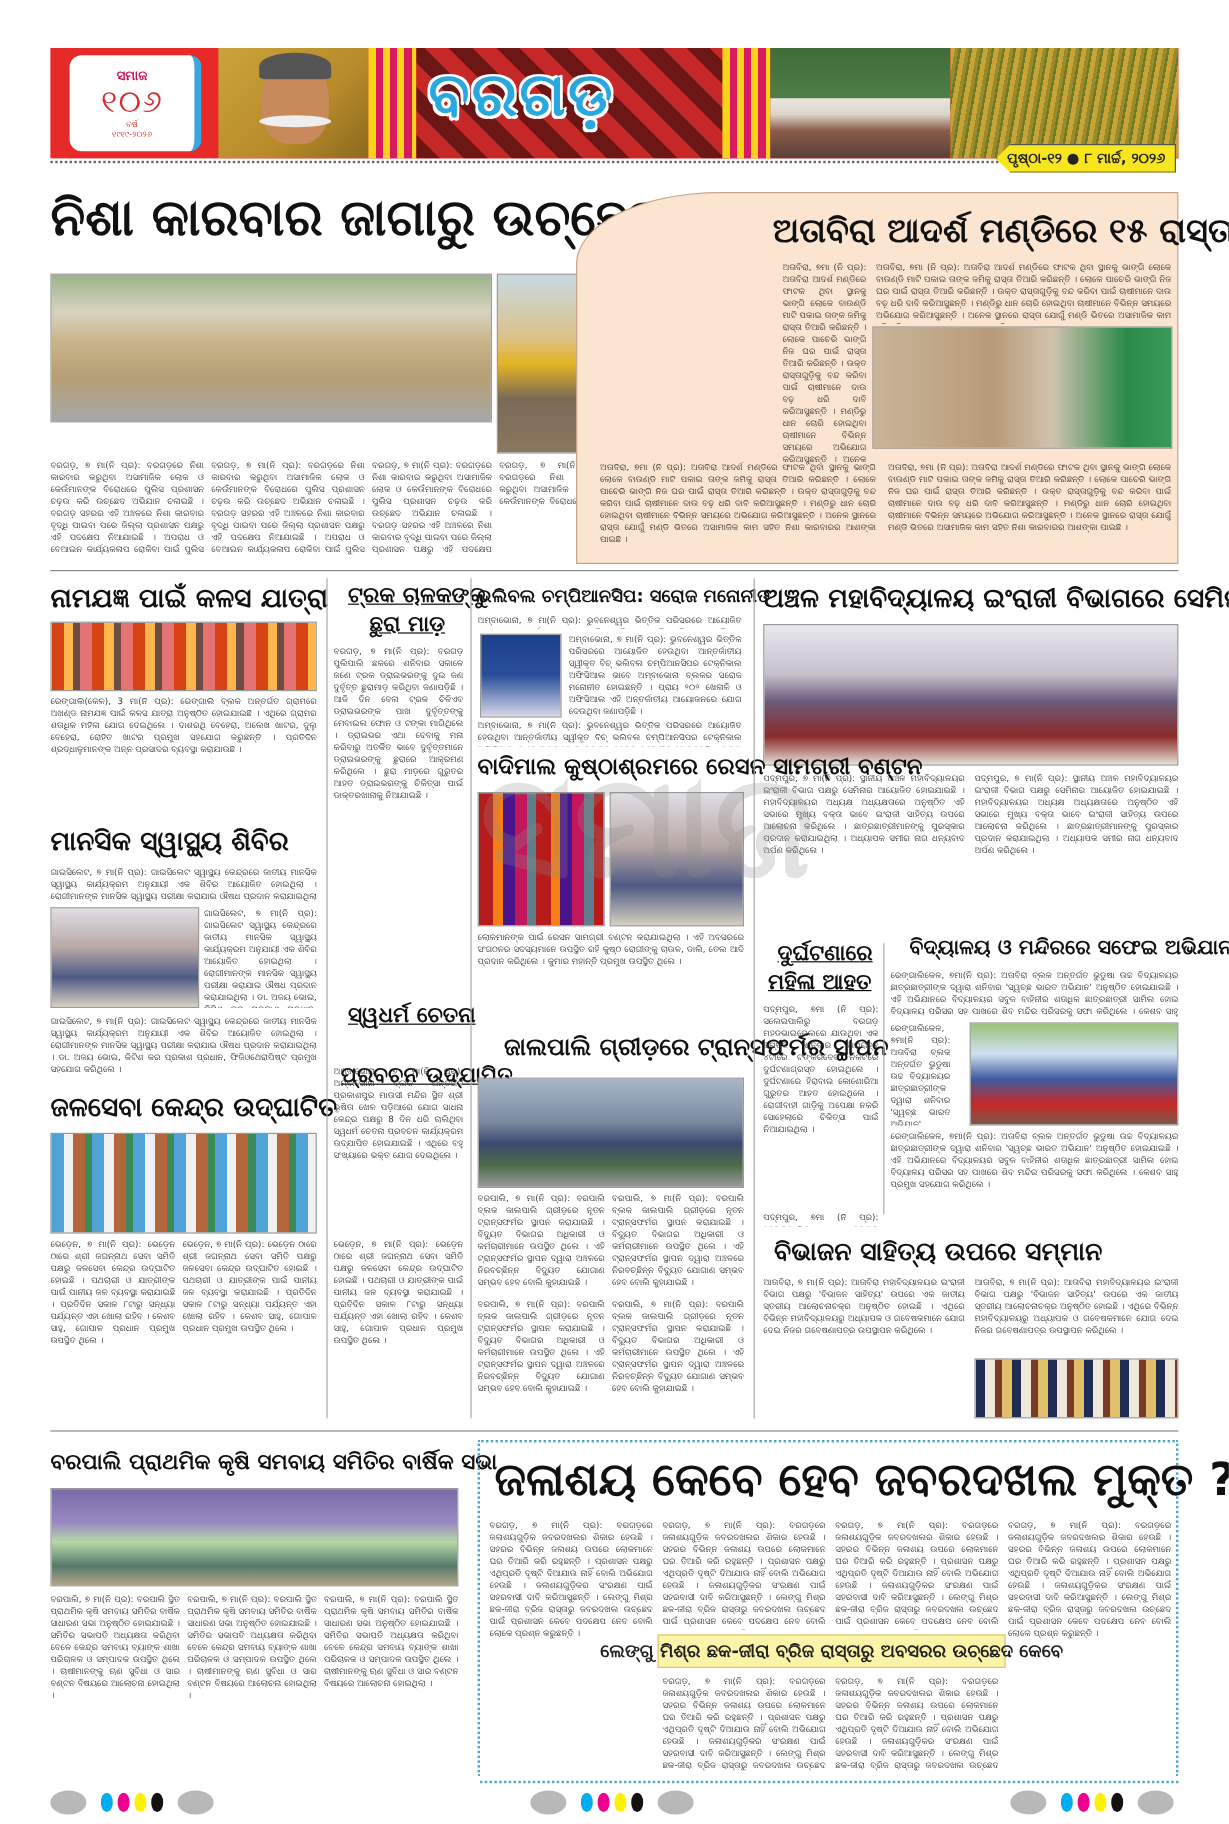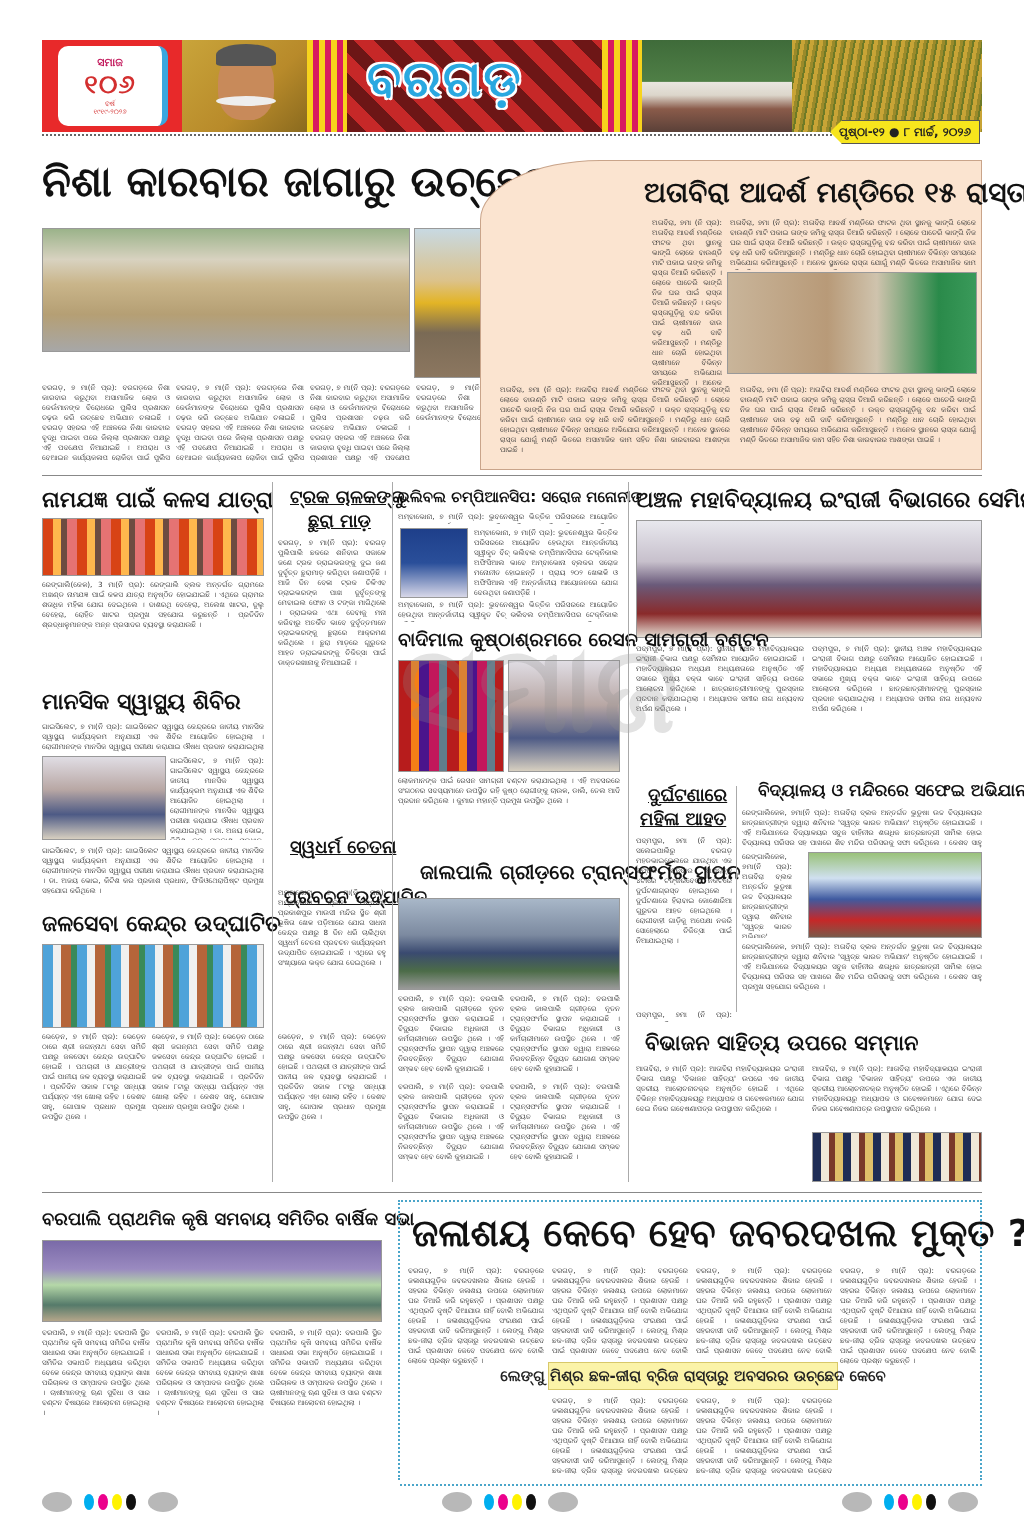--- a/index.html
+++ b/index.html
@@ -4,31 +4,31 @@
 <style>
   * { box-sizing: border-box; margin: 0; padding: 0; }
   body { width: 1024px; height: 1520px; background: #ffffff; position: relative; overflow: hidden;
          font-family: "DejaVu Sans", sans-serif; color: #222; }
   .abs { position: absolute; }
   
   .masthead { left: 42px; top: 40px; width: 940px; height: 92px; background: #e8292a; overflow: hidden; }
   .mh-logo { left: 16px; top: 6px; width: 110px; height: 80px; background: #fff; border-radius: 10px; border-right: 6px solid #3aa7e0;
              display: flex; flex-direction: column; align-items: center; justify-content: center; }
   .mh-logo .brand { font-size: 11px; color: #c2185b; font-weight: bold; }
-  .mh-logo .num { font-size: 26px; color: #d32f2f; font-weight: bold; letter-spacing: 1px; }
+  .mh-logo .num { font-size: 26px; color: #d32f2f; font-weight: normal; letter-spacing: 1px; }
   .mh-logo .years { font-size: 7px; color: #d32f2f; }
   .mh-portrait { left: 140px; top: 0; width: 125px; height: 92px; background: linear-gradient(135deg,#c9a43a,#b88a2a 60%,#8a6a1e); }
   .mh-portrait .face { position: absolute; left: 36px; top: 10px; width: 56px; height: 70px; border-radius: 45% 45% 40% 40%; background: #c88a5a; }
   .mh-portrait .hair { position: absolute; left: 34px; top: 4px; width: 60px; height: 22px; border-radius: 50% 50% 10% 10%; background: #555; }
   .mh-portrait .mustache { position: absolute; left: 34px; top: 56px; width: 60px; height: 10px; border-radius: 50%; background: #eee; }
   .mh-wave { top: 0; width: 40px; height: 92px;
              background: repeating-linear-gradient(90deg,#f7d31c 0 6px,#d81b60 6px 12px); }
   .mh-ikat { left: 305px; top: 0; width: 260px; height: 92px; background-color: #c62828;
              background-image: repeating-linear-gradient(45deg, rgba(0,0,0,0.45) 0 14px, transparent 14px 28px); }
-  .mh-title { left: 325px; top: 10px; font-size: 50px; font-weight: bold; color: #29a8e0;
+  .mh-title { left: 315px; top: 10px; font-size: 50px; font-weight: bold; color: #29a8e0;
               text-shadow: 2px 2px 0 #fff, -2px -2px 0 #fff, 2px -2px 0 #fff, -2px 2px 0 #fff; letter-spacing: 2px; text-align: center; }
   .mh-temple { left: 600px; top: 0; width: 150px; height: 92px; background: linear-gradient(180deg,#3f6b3a 0,#4f7f46 45%,#e9e6df 46%,#dcd6cb 60%,#8a5b4a 75%,#5a4038 100%); }
   .mh-paddy { left: 750px; top: 0; width: 190px; height: 92px;
               background: repeating-linear-gradient(100deg,#c8a436 0 4px,#9a8a2a 4px 7px,#6d7a26 7px 9px); }
   .mh-arc { left: 870px; top: -30px; width: 160px; height: 160px; border-radius: 50%; border: 10px solid #29a8e0; border-color: #29a8e0 transparent transparent transparent; transform: rotate(40deg); }
   .dotline { height: 0; border-top: 2px dotted #666; }
   .pagebadge { left: 830px; top: 120px; width: 150px; height: 24px; background: #f7e51d; border: 1px solid #555;
                clip-path: polygon(8% 0,100% 0,100% 100%,8% 100%,0 50%); font-size: 12px; font-weight: bold; color: #222;
                display: flex; align-items: center; justify-content: flex-end; padding-right: 8px; }
 

